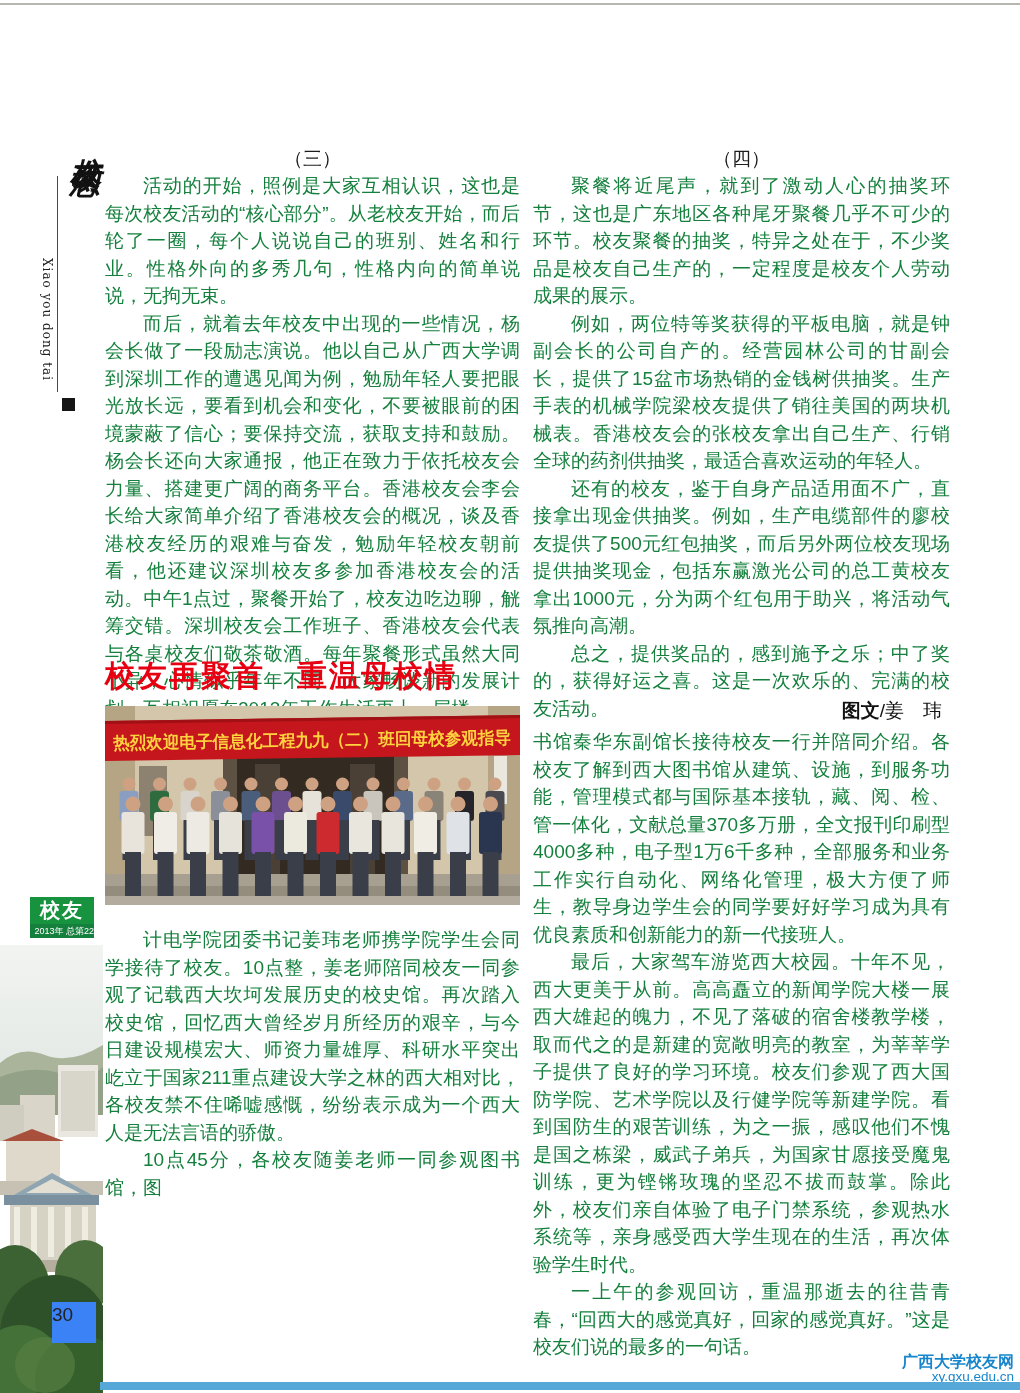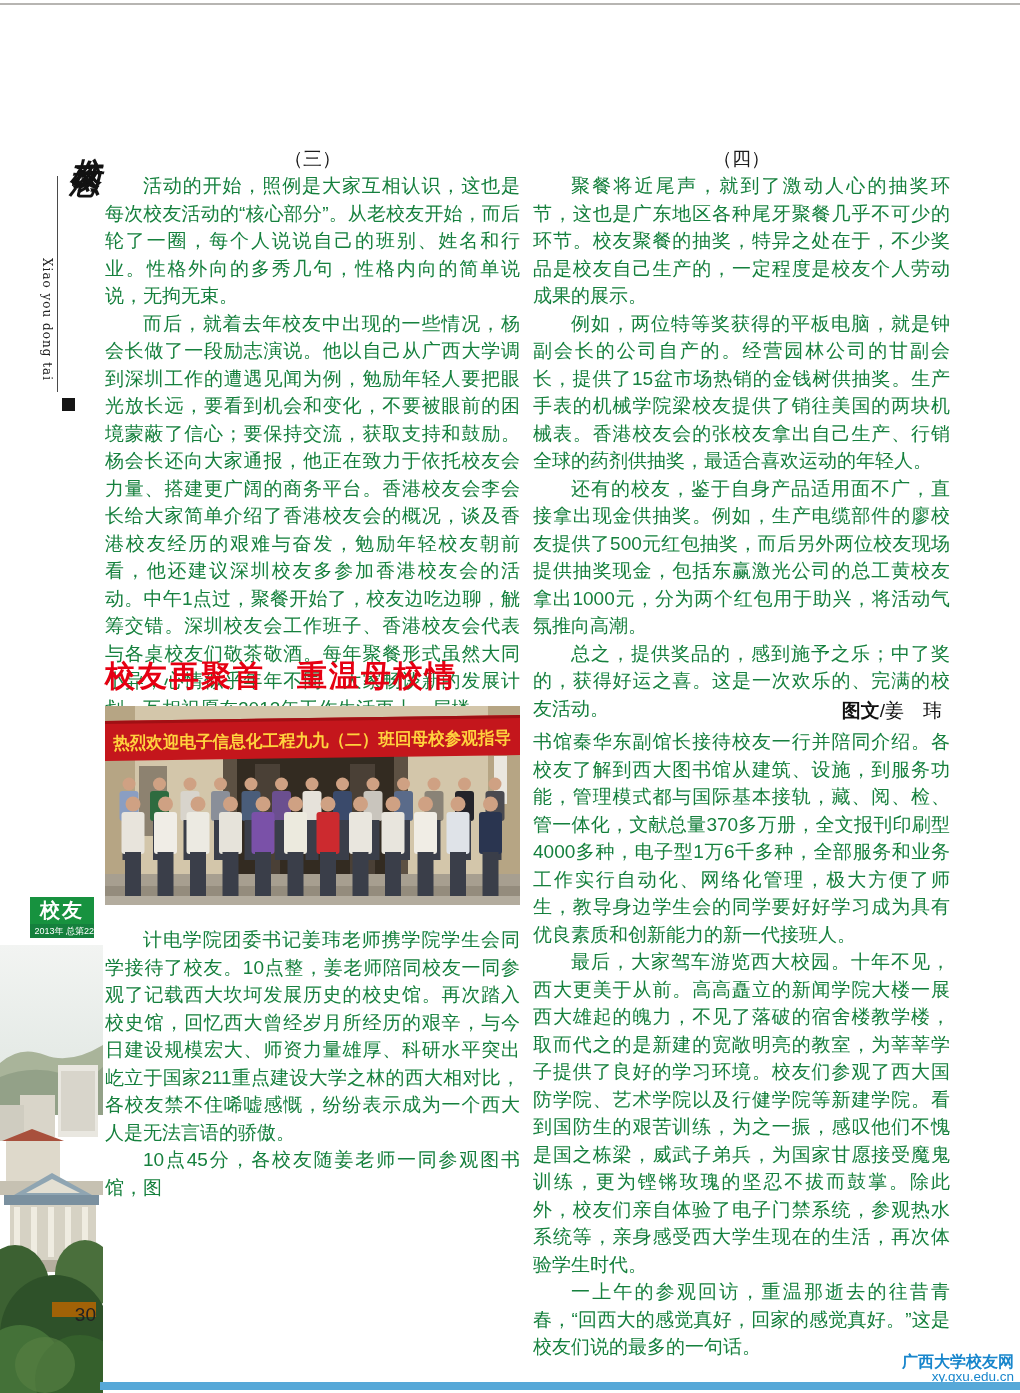--- a/index.html
+++ b/index.html
@@ -18,22 +18,22 @@
 
   
   .issue-badge{position:absolute;left:30px;top:897px;width:64px;}
   .badge-title{background:#17923f;color:#fff;font-weight:bold;font-size:20px;
       text-align:center;height:27px;line-height:27px;letter-spacing:2px;}
   .badge-issue{background:#15803d;color:#fff;font-size:9px;text-align:right;
       height:14px;line-height:14px;}
 
   
   .campus-photo{position:absolute;left:0;top:945px;width:103px;height:448px;}
-  .page-number{position:absolute;left:52px;top:1302px;width:44px;height:15px;background:#a16207;
-      text-align:right;font-size:19px;line-height:25px;color:#222;}
+  .page-number{position:absolute;left:52px;top:1302px;width:44px;height:41px;background:#3b82f6;
+      text-align:left;font-size:19px;line-height:25px;color:#222;}
 
   
   .col{position:absolute;}
   .col p{margin:0;font-size:19px;line-height:27.5px;text-align:justify;
       text-indent:2em;color:#15803d;word-break:break-all;}
   .col p.noindent{text-indent:0;}
   .col h3{margin:0;font-size:19px;line-height:27px;font-weight:normal;text-align:center;}
   .col-left-top{left:105px;top:145px;width:415px;}
   .col-right-top{left:533px;top:145px;width:417px;}
   .col-left-bottom{left:105px;top:926px;width:415px;}

